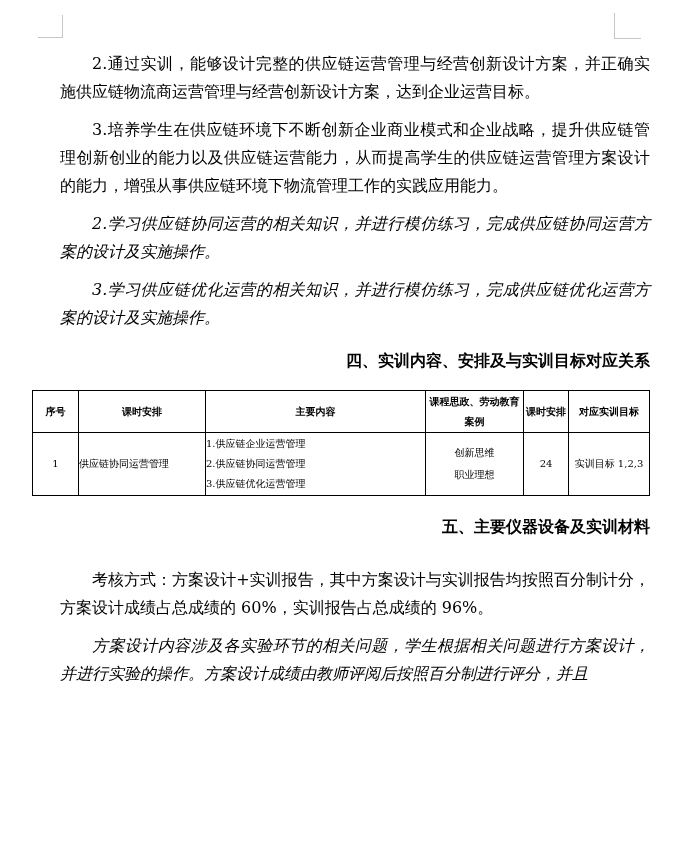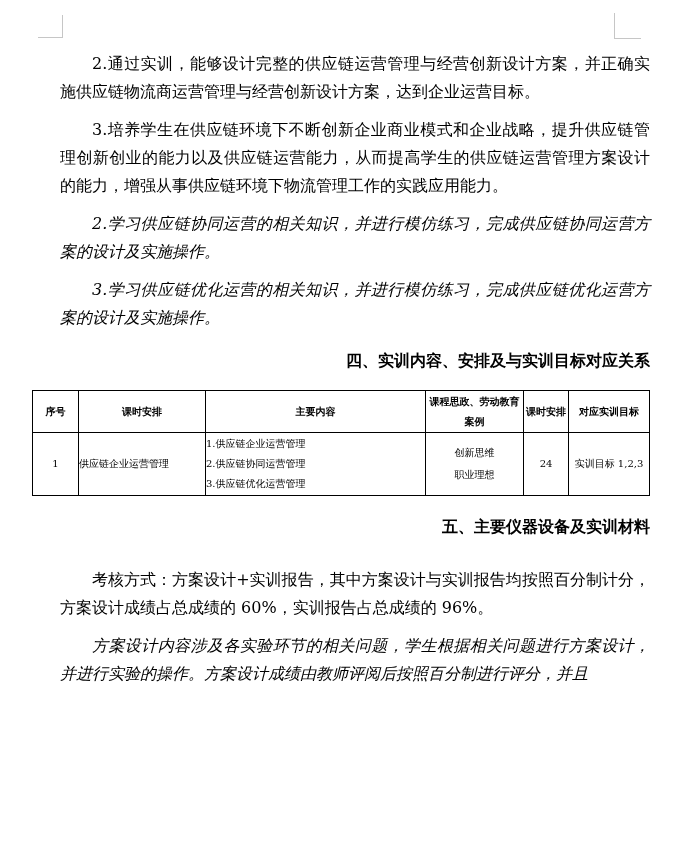--- a/index.html
+++ b/index.html
@@ -105,21 +105,21 @@
         <th>课时安排</th>
         <th>主要内容</th>
         <th>课程思政、劳动教育案例</th>
         <th>课时安排</th>
         <th>对应实训目标</th>
       </tr>
     </thead>
     <tbody>
       <tr>
         <td class="c">1</td>
-        <td class="l">供应链企业运营管理</td>
+        <td class="l">供应链协同运营管理</td>
         <td class="main-cell">
           <div class="main-line">1.供应链企业运营管理</div>
           <div class="main-line">2.供应链协同运营管理</div>
           <div class="main-line">3.供应链优化运营管理</div>
         </td>
         <td class="c">
           <div>创新思维</div>
           <div>职业理想</div>
         </td>
         <td class="c">24</td>

